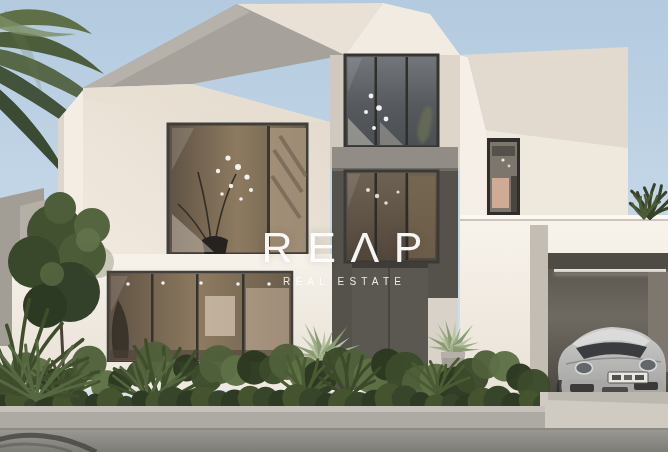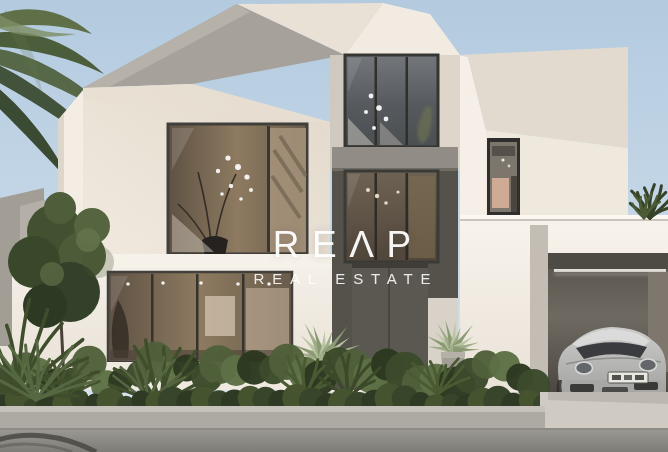--- a/index.html
+++ b/index.html
@@ -6,26 +6,26 @@
   .stage{
     position:relative;width:668px;height:452px;overflow:hidden;
     font-family:"Liberation Sans",sans-serif;
   }
   .stage svg{position:absolute;inset:0;display:block;}
   .watermark{
     position:absolute;left:50%;top:226px;transform:translateX(calc(-50% + 8px));
     text-align:center;color:#fff;pointer-events:none;white-space:nowrap;
   }
   .wm-title{
-    font-size:37px;font-weight:300;letter-spacing:.34em;line-height:1;
+    font-size:43px;font-weight:300;letter-spacing:.34em;line-height:1;
     color:rgba(255,255,255,.95);text-shadow:0 0 8px rgba(40,40,40,.18);
     margin-right:-.34em;
   }
   .wm-tagline{
-    margin-top:7px;font-size:15px;font-weight:400;letter-spacing:.52em;
+    margin-top:7px;font-size:10px;font-weight:400;letter-spacing:.52em;
     color:rgba(255,255,255,.88);margin-right:-.52em;
   }
 </style>
 </head>
 <body>
 
 <div class="stage">
 <svg viewBox="0 0 668 452" width="668" height="452">
   <defs>
     <linearGradient id="skyG" x1="0" y1="0" x2="0" y2="1">

